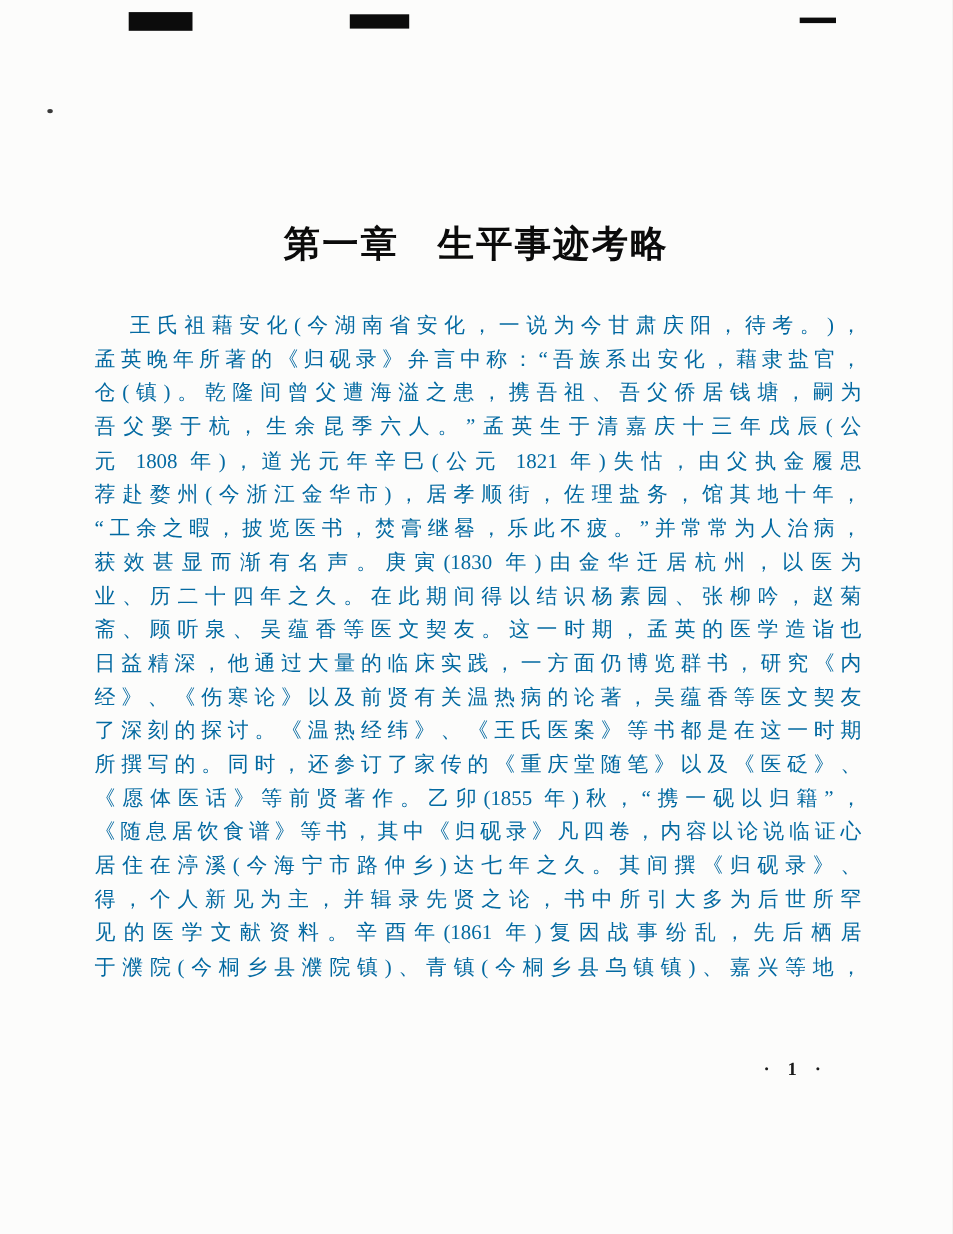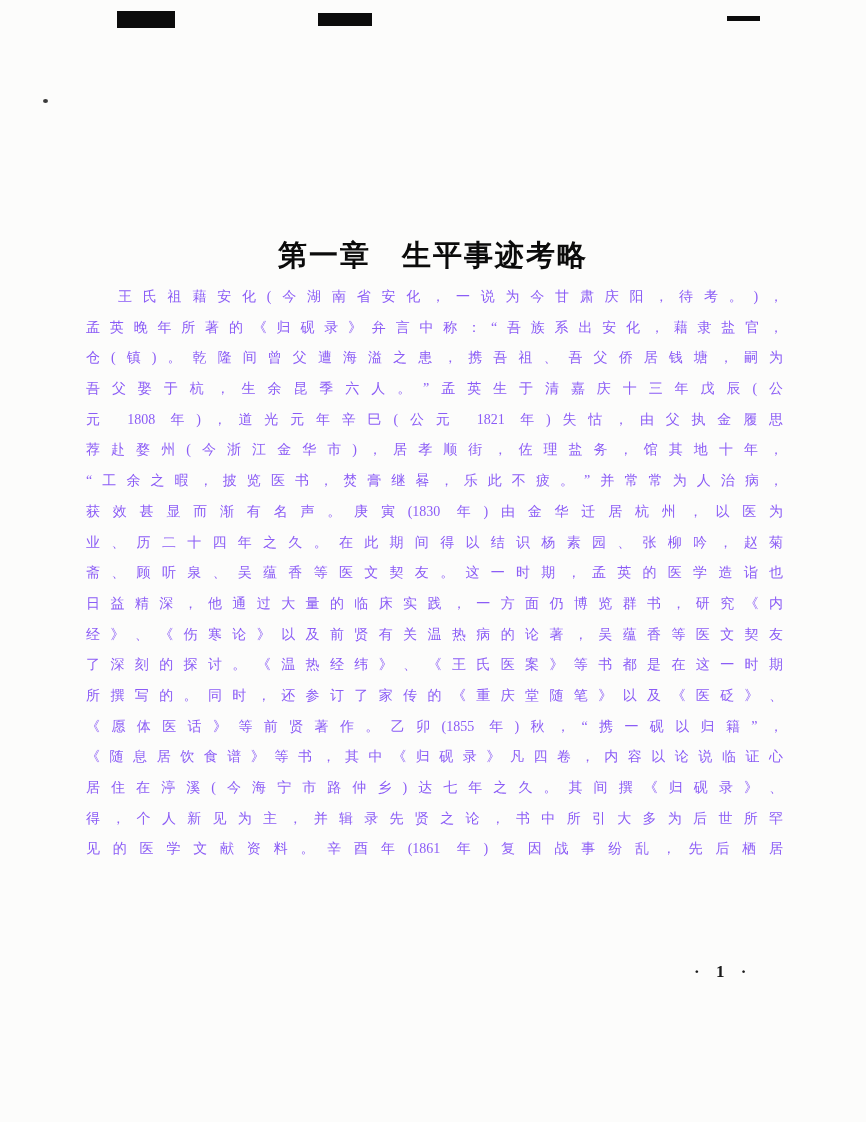--- a/index.html
+++ b/index.html
@@ -26,35 +26,34 @@
   .mark-2 { left: 318px; top: 13px; width: 54px; height: 13px; }
   .mark-3 { left: 727px; top: 16px; width: 33px; height: 5px; }
   .mark-dot { left: 43px; top: 99px; width: 5px; height: 4px; border-radius: 50%; background:#3a3a3a; }
 
   .chapter-title {
     position: absolute;
     left: 0;
     top: 200px;
     width: 100%;
     text-align: center;
-    font-size: 29px;
+    font-size: 33px;
     font-weight: bold;
     letter-spacing: 2px;
     color: #0b0b0b;
-    margin-top: 36px;
   }
 
   .body-text {
     position: absolute;
     left: 86px;
     top: 282px;
     width: 697px;
-    font-size: 14px;
+    font-size: 19px;
     line-height: 30.7px;
-    color: #8b5cf6;
+    color: #0369a1;
   }
   .body-text .line {
     text-align: justify;
     text-align-last: justify;
     white-space: normal;
     height: 30.7px;
     overflow: hidden;
   }
   .body-text .line.indent {
     text-indent: 32px;
@@ -95,17 +94,18 @@
     <div class="line">斋、顾听泉、吴蕴香等医文契友。这一时期，孟英的医学造诣也</div>
     <div class="line">日益精深，他通过大量的临床实践，一方面仍博览群书，研究《内</div>
     <div class="line">经》、《伤寒论》以及前贤有关温热病的论著，吴蕴香等医文契友</div>
     <div class="line">了深刻的探讨。《温热经纬》、《王氏医案》等书都是在这一时期</div>
     <div class="line">所撰写的。同时，还参订了家传的《重庆堂随笔》以及《医砭》、</div>
     <div class="line">《愿体医话》等前贤著作。乙卯(1855 年)秋，“携一砚以归籍”，</div>
     <div class="line">《随息居饮食谱》等书，其中《归砚录》凡四卷，内容以论说临证心</div>
     <div class="line">居住在渟溪(今海宁市路仲乡)达七年之久。其间撰《归砚录》、</div>
     <div class="line">得，个人新见为主，并辑录先贤之论，书中所引大多为后世所罕</div>
     <div class="line">见的医学文献资料。辛酉年(1861 年)复因战事纷乱，先后栖居</div>
+    <div class="line">于濮院(今桐乡县濮院镇)、青镇(今桐乡县乌镇镇)、嘉兴等地，</div>
   </div>
 
   <div class="page-number">· 1 ·</div>
 
 </div>
 
 </body></html>

